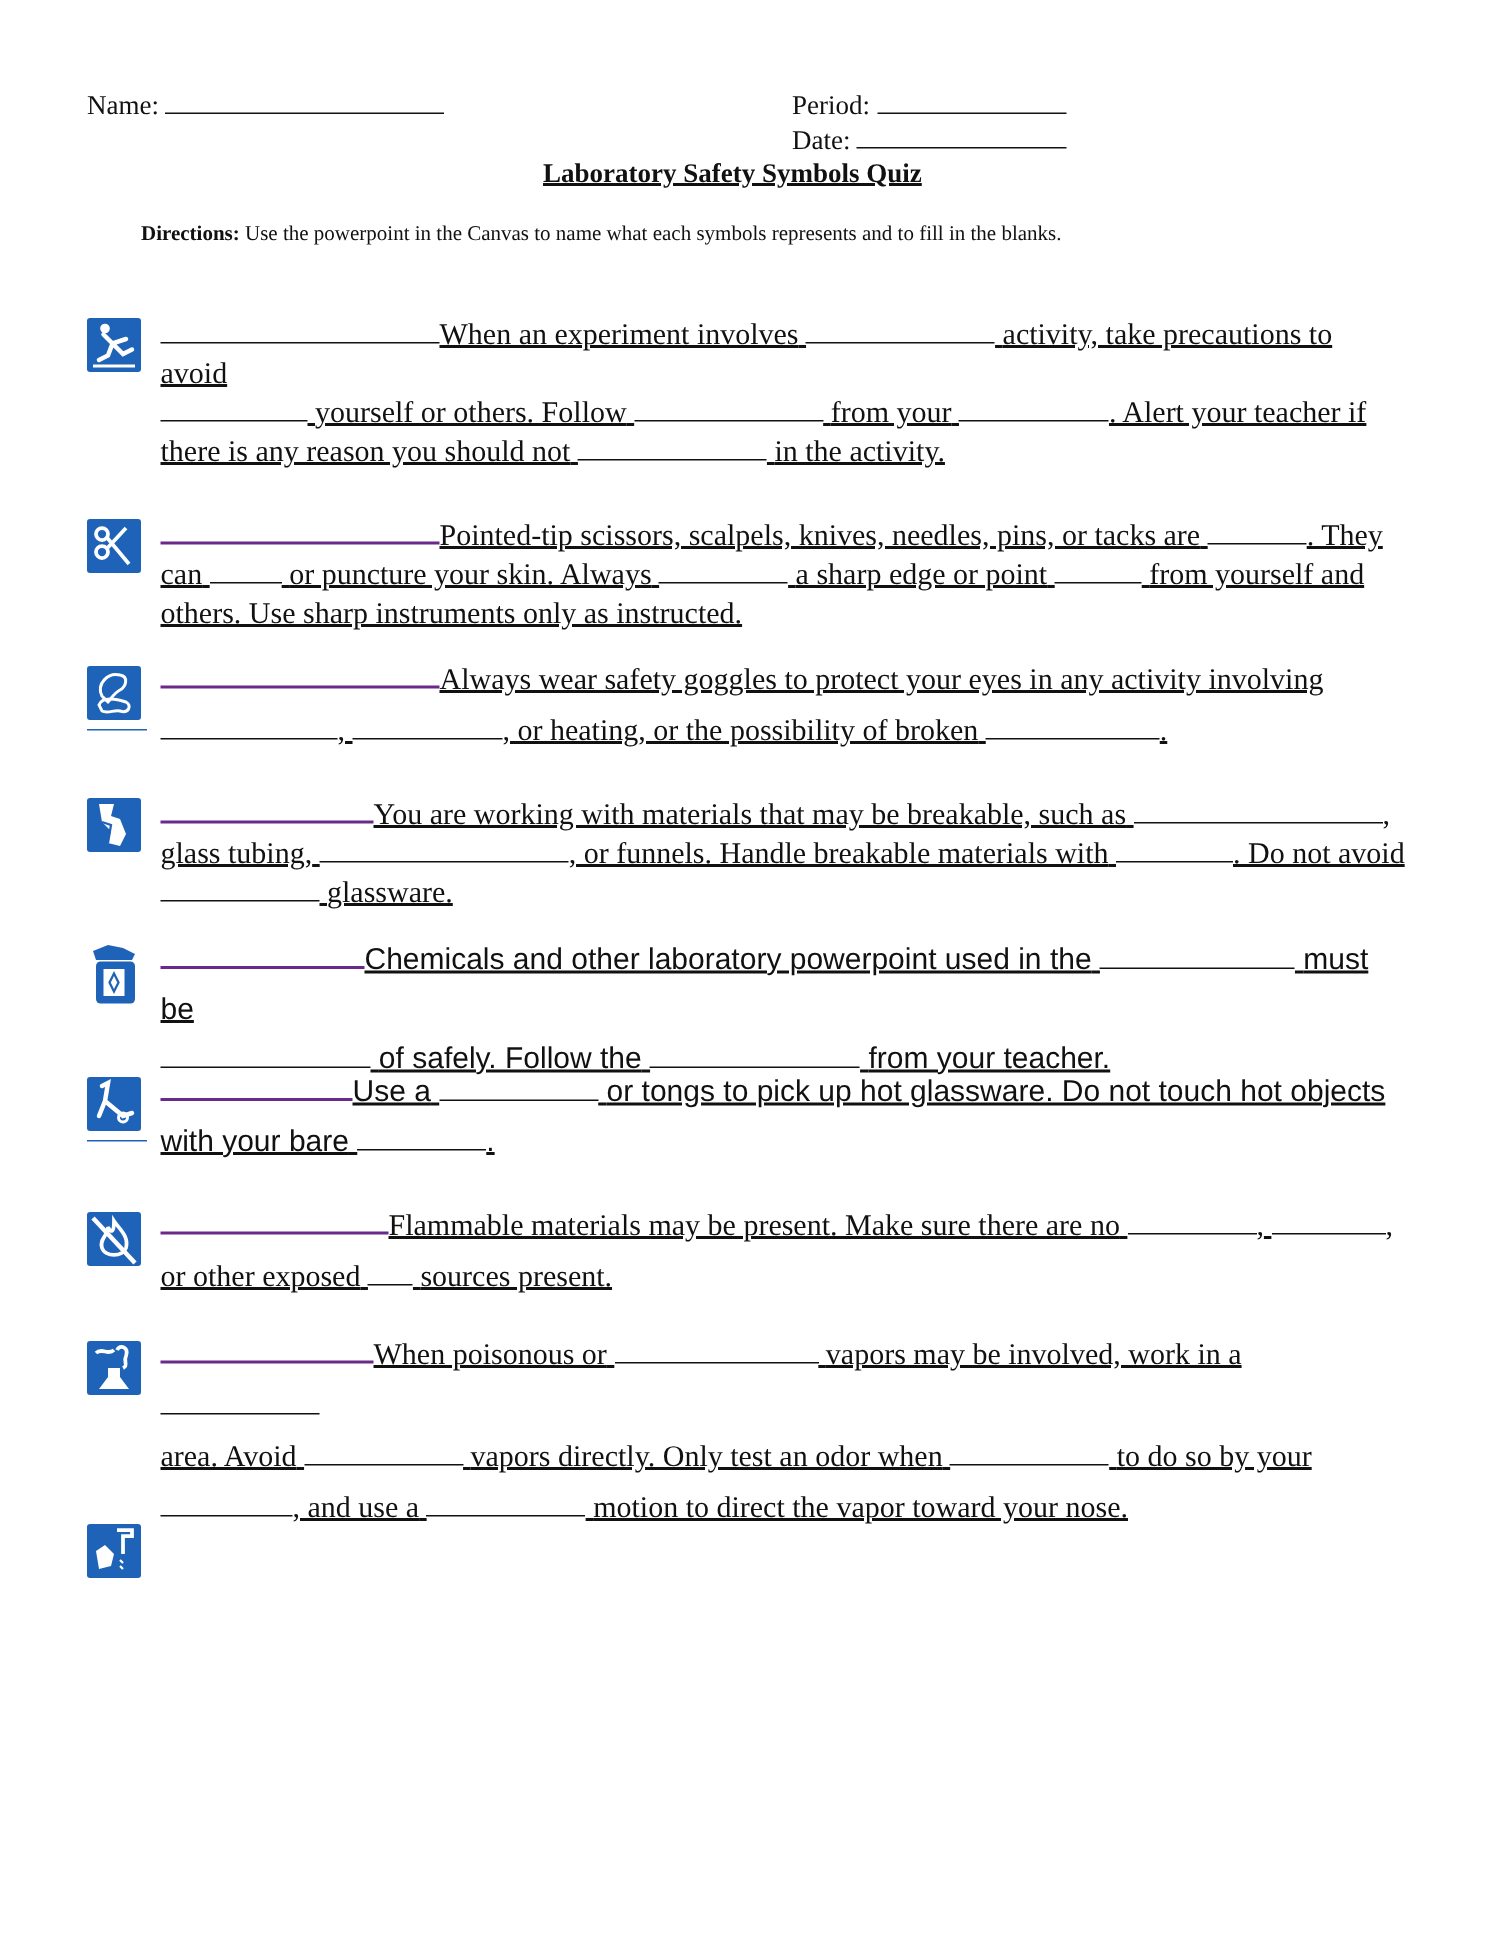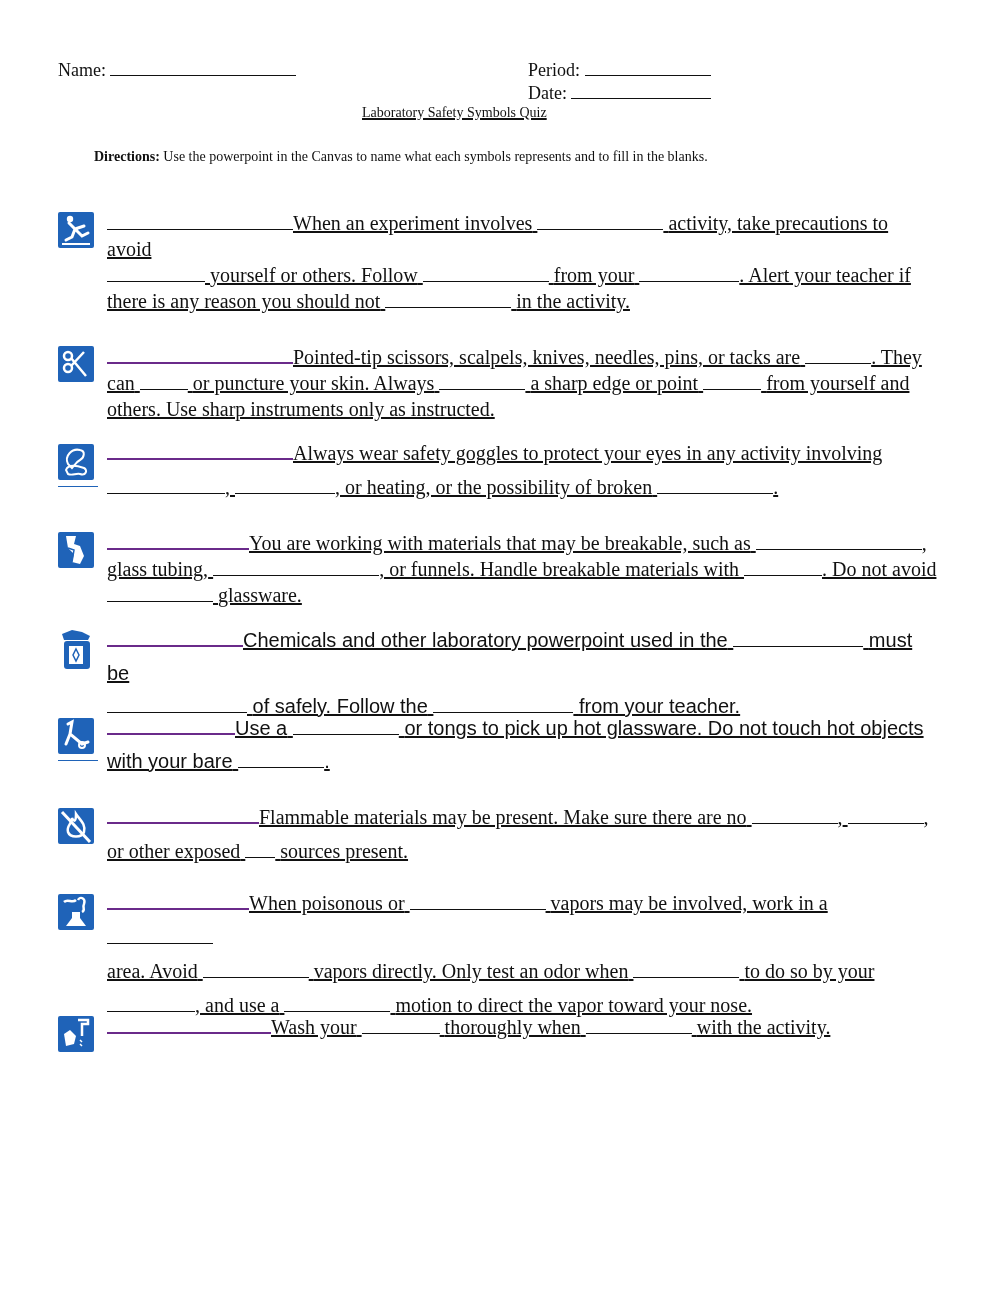--- a/index.html
+++ b/index.html
@@ -4,21 +4,21 @@
 <style>
   html,body{margin:0;padding:0;background:#fff;}
   body{width:1000px;height:1291px;position:relative;overflow:hidden;color:#111;}
   .serif{font-family:"Liberation Serif","DejaVu Serif",serif;}
   .sans{font-family:"Liberation Sans","DejaVu Sans",sans-serif;}
   .abs{position:absolute;}
   .hdr{font-family:"Liberation Serif",serif;font-size:18px;}
   .blank{display:inline-block;border-bottom:1.5px solid #111;height:14px;vertical-align:baseline;}
   .blank.thin{border-bottom-width:1px;}
   .blank.purple{border-bottom:2.5px solid #6a2a8a;}
-  .title{font-family:"Liberation Serif",serif;font-weight:normal;font-size:14px;text-decoration:underline;text-decoration-thickness:2px;}
+  .title{font-family:"Liberation Serif",serif;font-weight:bold;font-size:18px;text-decoration:underline;text-decoration-thickness:2px;}
   .dir{font-family:"Liberation Serif",serif;font-size:14px;margin-left:36px;}
   .q{position:absolute;left:58px;width:880px;}
   .icon{position:absolute;left:0;top:2px;width:36px;height:36px;background:#1f63b8;border-radius:2px;}
   .icon svg{width:36px;height:36px;display:block;}
   .iconline{position:absolute;left:0;width:40px;border-bottom:1.5px solid #1f63b8;}
   .txt{position:absolute;left:49px;width:830px;font-size:20px;text-decoration:underline;}
   .txt.serif{line-height:26px;}
   .txt.sans{line-height:33px;}
 </style>
 </head>
@@ -196,20 +196,13 @@
 </div>
 
 <div class="q" style="top:1014px;height:44px;">
   <div class="icon">
     <svg viewBox="0 0 36 36">
         <path d="M20 4 L30 4 L30 8 L24 8 L24 20" stroke="#fff" stroke-width="2.5" fill="none"></path>
         <path d="M6 18 L12 14 L18 20 L16 28 L8 30 Z" fill="#fff"></path>
         <path d="M22 24 L24 26 M22 28 L24 30" stroke="#fff" stroke-width="1.5"></path>
       </svg>
   </div>
-  <div class="txt serif" style="line-height:26px;top:0px;">
-    <span class="blank purple" style="width:164px;"></span><span>Wash your</span>
-    <span class="blank" style="width:78px;"></span>
-    <span>thoroughly when</span>
-    <span class="blank" style="width:106px;"></span>
-    <span>with the activity.</span>
-  </div>
 </div>
 
 </body></html>

